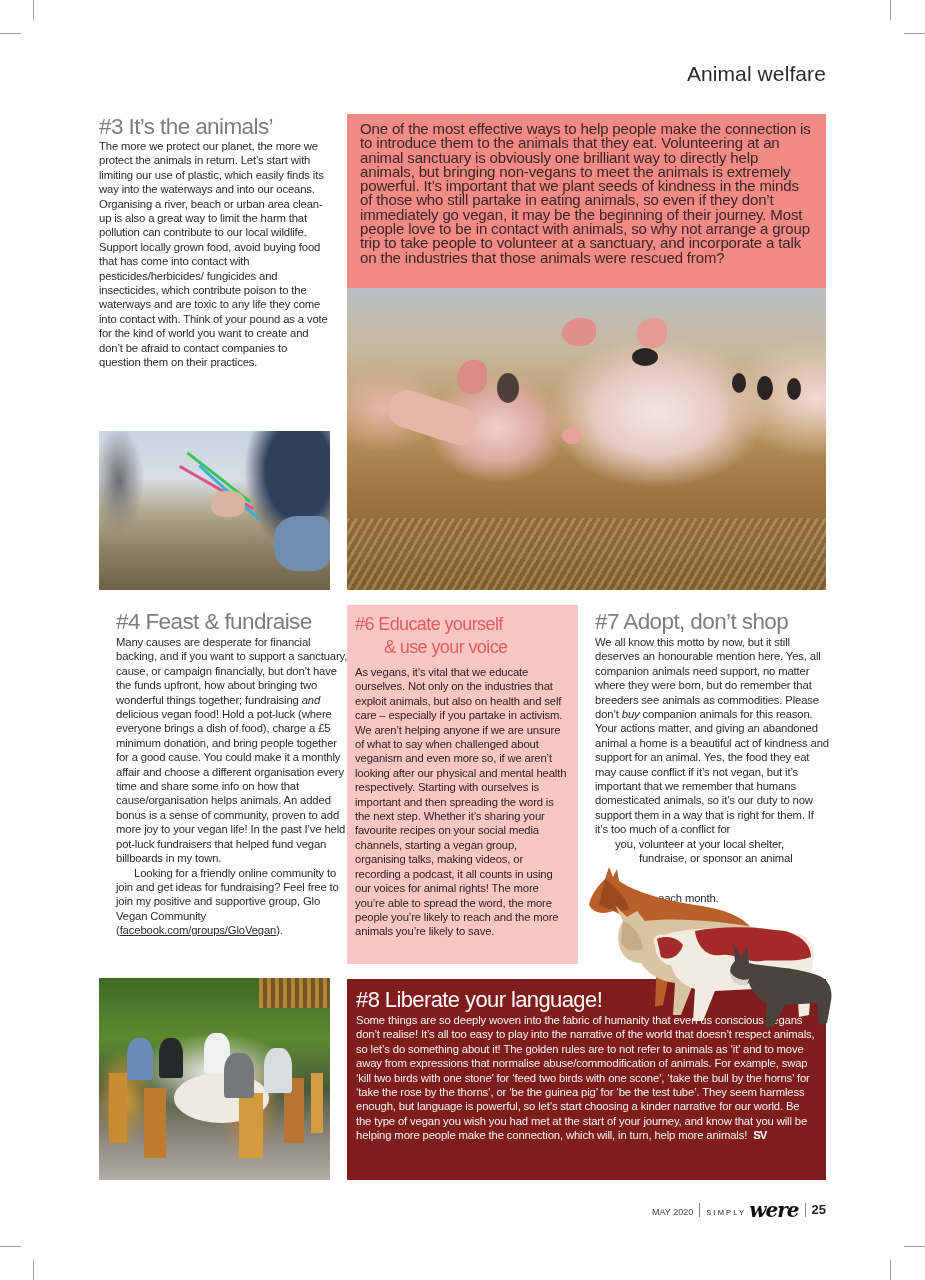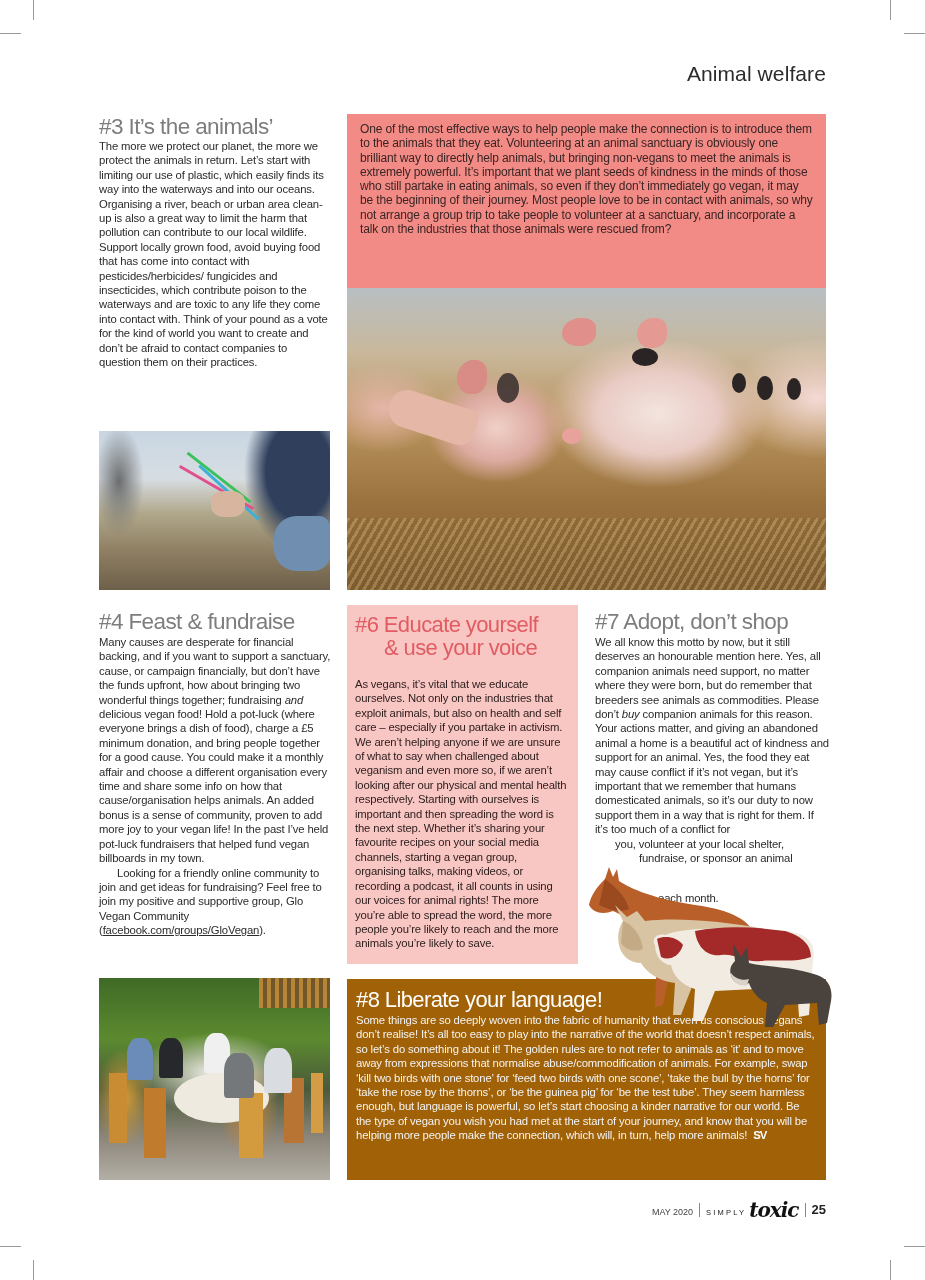--- a/index.html
+++ b/index.html
@@ -19,21 +19,21 @@
   .link { text-decoration: underline; }
 
   
   #s3 { left: 99px; top: 115px; width: 232px; }
   #s3 .h { font-size: 22.5px; color: #7d7d7d; margin-bottom: 1px; }
   #s3 .body-text { color: #2b2b2b; }
 
   
   #s5 { left: 347px; top: 114px; width: 479px; height: 174px; background: #f28b85; padding: 8px 12px 0 13px; }
   #s5 .h { font-size: 23px; color: #1f1a1a; line-height: 28px; margin-bottom: 0px; }
-  #s5 .body-text { color: #3a2424; font-size: 12px; line-height: 14.3px; }
+  #s5 .body-text { color: #3a2424; font-size: 15px; line-height: 14.3px; }
 
   
   .photo { position: absolute; overflow: hidden; }
   #pigs { left: 347px; top: 288px; width: 479px; height: 302px;
     background:
       radial-gradient(ellipse 90px 60px at 470px 110px, #f4dad6 0%, rgba(244,218,214,0) 100%),
       radial-gradient(ellipse 110px 75px at 310px 125px, #f3e4df 0%, #e9cbc4 55%, rgba(233,203,196,0) 100%),
       radial-gradient(ellipse 70px 55px at 150px 140px, #f0d0c8 0%, #dcaaa0 60%, rgba(220,170,160,0) 100%),
       radial-gradient(ellipse 60px 45px at 35px 120px, #e5b6a8 0%, rgba(229,182,168,0) 100%),
       linear-gradient(180deg, #b8bfc3 0%, #c9b79a 22%, #b8935c 45%, #9b733f 70%, #7d5b2f 100%); }
@@ -47,37 +47,37 @@
       linear-gradient(180deg, #c8d6e2 0%, #d7dde2 30%, #b0a78a 52%, #8f7f63 75%, #6d604a 100%); }
 
   #dinner { left: 99px; top: 978px; width: 231px; height: 202px;
     background:
       radial-gradient(ellipse 80px 40px at 115px 95px, #f3f0ea 0%, rgba(243,240,234,0) 100%),
       radial-gradient(ellipse 30px 50px at 25px 120px, #d69b36 0%, rgba(214,155,54,0) 100%),
       radial-gradient(ellipse 30px 50px at 150px 130px, #c8873a 0%, rgba(200,135,58,0) 100%),
       linear-gradient(180deg, #3f6a26 0%, #5c8a2f 30%, #4a5a3b 55%, #8a8478 78%, #b4afa6 100%); }
 
   
-  #s4 { left: 99px; top: 610px; width: 236px; }
+  #s4 { left: 116px; top: 610px; width: 236px; }
   #s4 .h { font-size: 22.5px; color: #7d7d7d; margin-bottom: 2px; }
 
   
   #s6 { left: 347px; top: 605px; width: 231px; height: 359px; background: #f9c7c3; padding: 8px 8px 0 8px; }
-  #s6 .h { font-size: 22px; color: #e05c62; line-height: 23px; margin-bottom: 18px; }
+  #s6 .h { font-size: 18px; color: #e05c62; line-height: 23px; margin-bottom: 6px; }
   #s6 .body-text { color: #2f2020; }
 
   
   #s7 { left: 595px; top: 610px; width: 234px; }
   #s7 .h { font-size: 22.5px; color: #7d7d7d; margin-bottom: 2px; }
   #s7 .l-indent1 { display:block; padding-left: 20px; }
   #s7 .l-indent2 { display:block; padding-left: 44px; }
   #s7 .l-indent3 { display:block; padding-left: 63px; margin-top: 25px; }
 
   
-  #s8 { left: 347px; top: 979px; width: 479px; height: 201px; background: #a16207; padding: 8px 10px 0 9px; }
+  #s8 { left: 347px; top: 979px; width: 479px; height: 201px; background: #7f1d1d; padding: 8px 10px 0 9px; }
   #s8 .h { font-size: 22px; color: #ffffff; line-height: 26px; margin-bottom: 0px; }
   #s8 .body-text { color: #f3f3f3; font-size: 11.3px; line-height: 14.4px; }
   .sv-mark { font-weight: bold; color: #ffffff; margin-left: 6px; letter-spacing: -1px; }
 
   
   #animals { position: absolute; left: 585px; top: 865px; width: 250px; height: 168px; }
 
   
   .footer { position: absolute; top: 1202px; right: 99px; display: flex; align-items: flex-end; font-size: 9px; color: #444; }
   .footer .sep { width: 1px; height: 14px; background: #888; margin: 0 6px; }
@@ -201,16 +201,16 @@
   <g>
     <path d="M150 96 L148 78 L156 92 L162 82 L164 98 C180 102 210 102 232 110 C244 114 248 124 246 136 L242 158 L234 160 L232 138 L200 140 L188 162 L180 162 L182 138 C172 134 166 124 164 118 C156 122 148 118 146 110 C144 104 146 100 150 96 Z" fill="#4a423c"></path>
     <path d="M146 108 C150 114 158 116 164 114 L162 120 C156 122 148 118 146 110 Z" fill="#d9d2c8"></path>
   </g>
 </svg>
 
 <div class="footer">
   <span>MAY 2020</span>
   <span class="sep"></span>
   <span class="brand-simply">SIMPLY</span>
-  <span class="brand-vegan">toxic</span>
+  <span class="brand-vegan">were</span>
   <span class="sep"></span>
   <span class="page-num">25</span>
 </div>
 
 </body></html>

